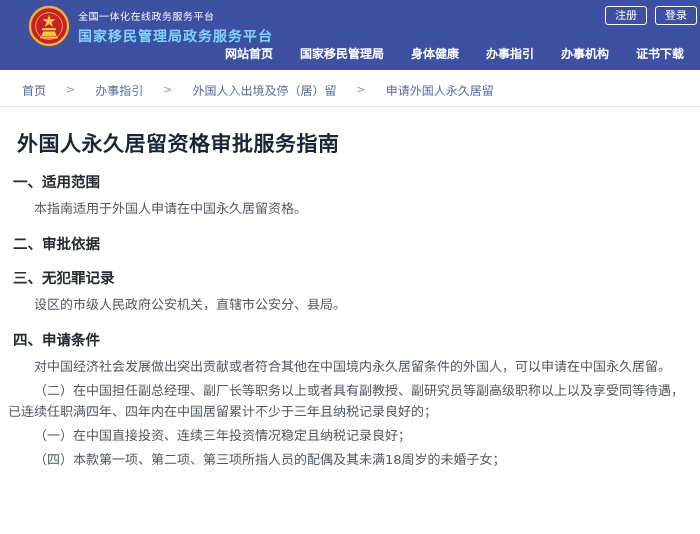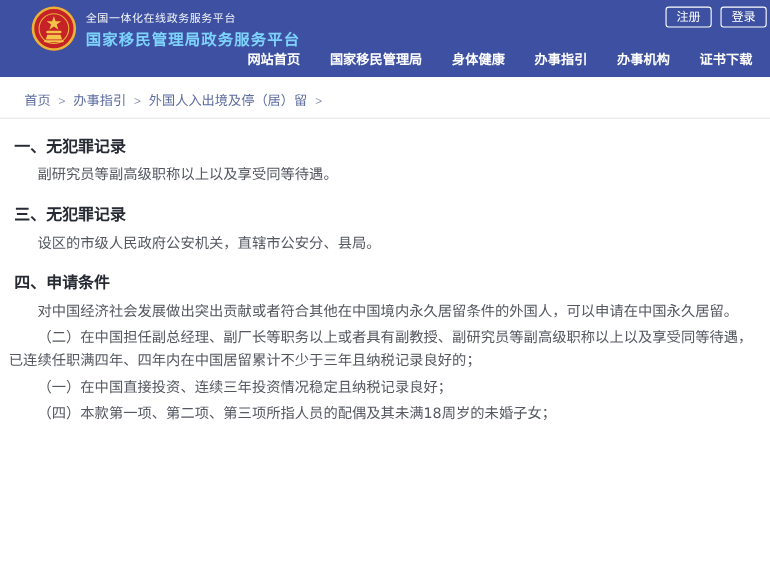--- a/index.html
+++ b/index.html
@@ -77,21 +77,21 @@
     white-space: nowrap;
     cursor: pointer;
   }
 
   
   .breadcrumb-bar {
     width: 700px;
     padding: 11px 22px 8px 22px;
     border-bottom: 1px solid #e7e7ea;
   }
-  .breadcrumb { display: flex; align-items: flex-end; gap: 7px; flex-wrap: nowrap; font-family: Liberation Mono, monospace; }
+  .breadcrumb { display: flex; align-items: center; gap: 20px; flex-wrap: nowrap; }
   .bc-item {
     color: #5e6da0;
     font-size: 12px;
     text-decoration: none;
     white-space: nowrap;
     cursor: pointer;
   }
   .bc-sep { color: #8a93b5; font-size: 11px; }
 
   
@@ -155,27 +155,30 @@
 </header>
 
 <div class="breadcrumb-bar">
   <nav class="breadcrumb" id="breadcrumb">
       <a class="bc-item">首页</a>
       <span class="bc-sep">&gt;</span>
       <a class="bc-item">办事指引</a>
       <span class="bc-sep">&gt;</span>
       <a class="bc-item">外国人入出境及停（居）留</a>
       <span class="bc-sep">&gt;</span>
+      <a class="bc-item">申请外国人永久居留</a>
     </nav>
 </div>
 
 <main>
+  <h1>外国人永久居留资格审批服务指南</h1>
   <div id="sections">
-      <h3 class="section-heading">一、无犯罪记录</h3>
-      <p class="section-paragraph">副研究员等副高级职称以上以及享受同等待遇。</p>
+      <h3 class="section-heading">一、适用范围</h3>
+      <p class="section-paragraph">本指南适用于外国人申请在中国永久居留资格。</p>
+      <h3 class="section-heading">二、审批依据</h3>
       <h3 class="section-heading">三、无犯罪记录</h3>
       <p class="section-paragraph">设区的市级人民政府公安机关，直辖市公安分、县局。</p>
       <h3 class="section-heading">四、申请条件</h3>
       <p class="section-paragraph">对中国经济社会发展做出突出贡献或者符合其他在中国境内永久居留条件的外国人，可以申请在中国永久居留。</p>
       <p class="section-paragraph">（二）在中国担任副总经理、副厂长等职务以上或者具有副教授、副研究员等副高级职称以上以及享受同等待遇，已连续任职满四年、四年内在中国居留累计不少于三年且纳税记录良好的；</p>
       <p class="section-paragraph">（一）在中国直接投资、连续三年投资情况稳定且纳税记录良好；</p>
       <p class="section-paragraph">（四）本款第一项、第二项、第三项所指人员的配偶及其未满18周岁的未婚子女；</p>
     </div>
 </main>
 

